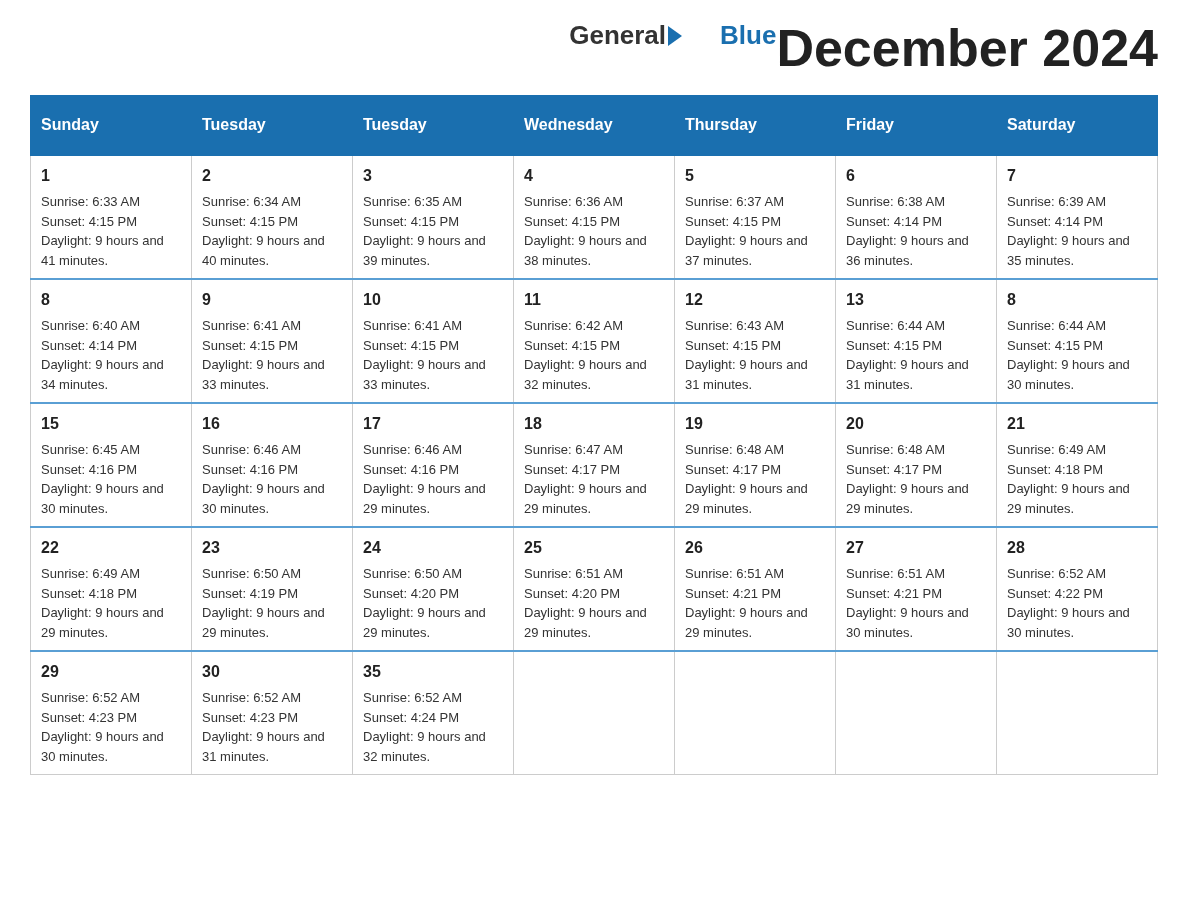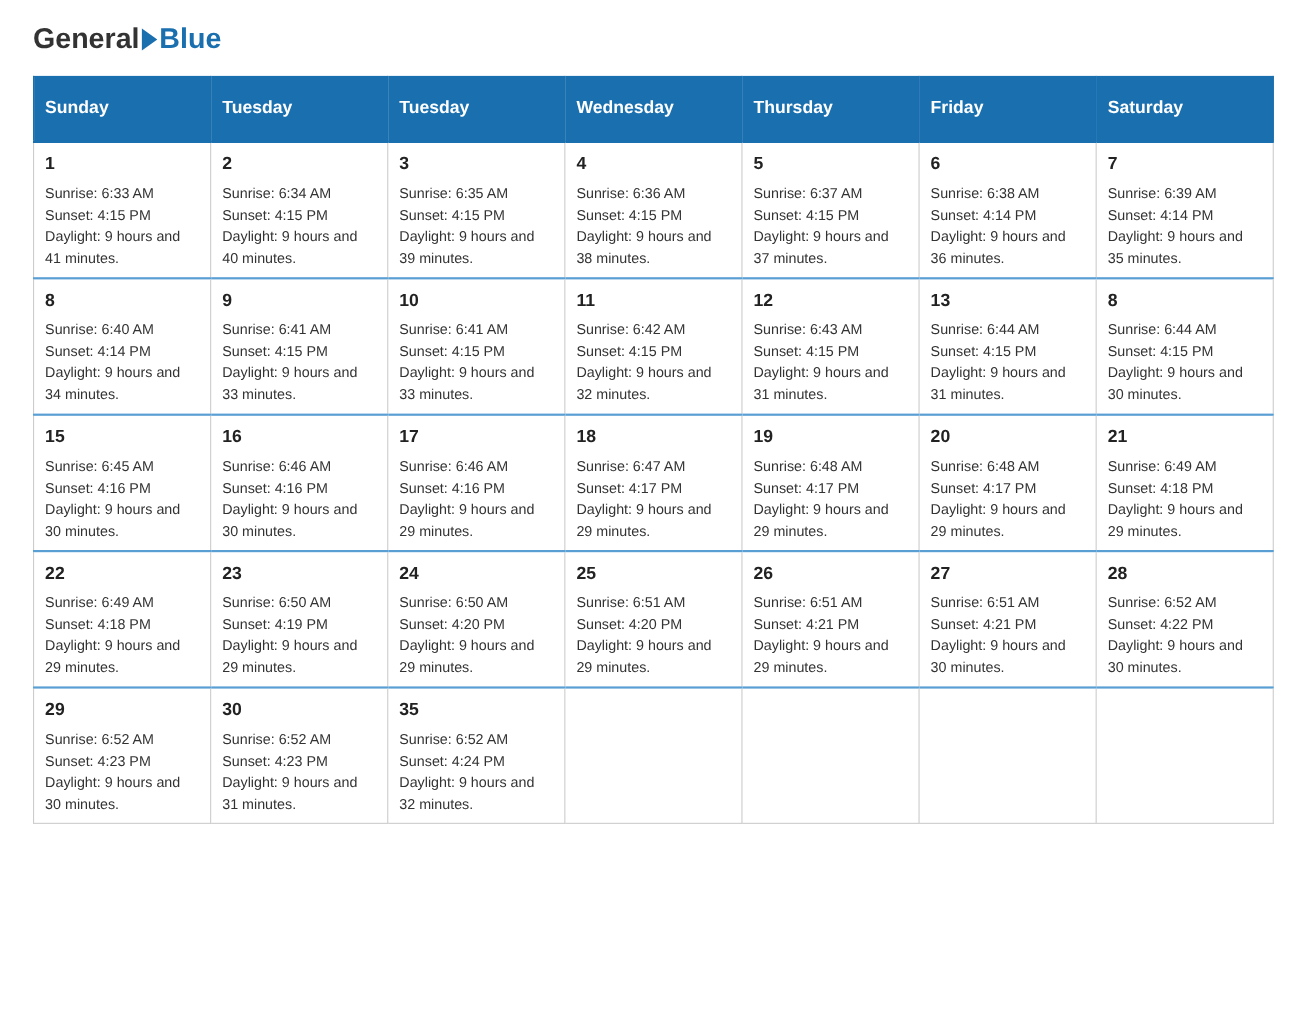--- a/index.html
+++ b/index.html
@@ -6,21 +6,21 @@
     body {
       font-family: Arial, sans-serif;
       background: #fff;
       color: #222;
       width: 1188px;
       min-height: 918px;
       padding: 20px 30px;
     }
     .header-section {
       display: flex;
-      justify-content: space-between;
+      justify-content: flex-end;
       align-items: flex-start;
       margin-bottom: 18px;
     }
     .logo {
       display: flex;
       flex-direction: column;
       align-items: flex-start;
     }
     .logo-text {
       display: flex;
@@ -37,20 +37,21 @@
       border-left: 14px solid #1a6faf;
       border-top: 10px solid transparent;
       border-bottom: 10px solid transparent;
       margin: 0 2px;
       vertical-align: middle;
     }
     .logo-blue {
       color: #1a6faf;
       font-size: 26px;
       font-weight: bold;
+      margin-left: 36px;
     }
     .title-section {
       text-align: right;
     }
     .calendar-title {
       font-size: 52px;
       font-weight: bold;
       color: #222;
       line-height: 1.1;
     }
@@ -106,20 +107,21 @@
 
 <div class="header-section">
   <div class="logo">
     <div class="logo-text">
       <span class="logo-general">General</span>
       <span class="logo-arrow"></span>
       <span class="logo-blue">Blue</span>
     </div>
   </div>
   <div class="title-section">
+    <div class="calendar-title">December 2024</div>
   </div>
 </div>
 
 <table>
   <thead>
     <tr>
     <th>Sunday</th>
         <th>Tuesday</th>
         <th>Tuesday</th>
         <th>Wednesday</th>

